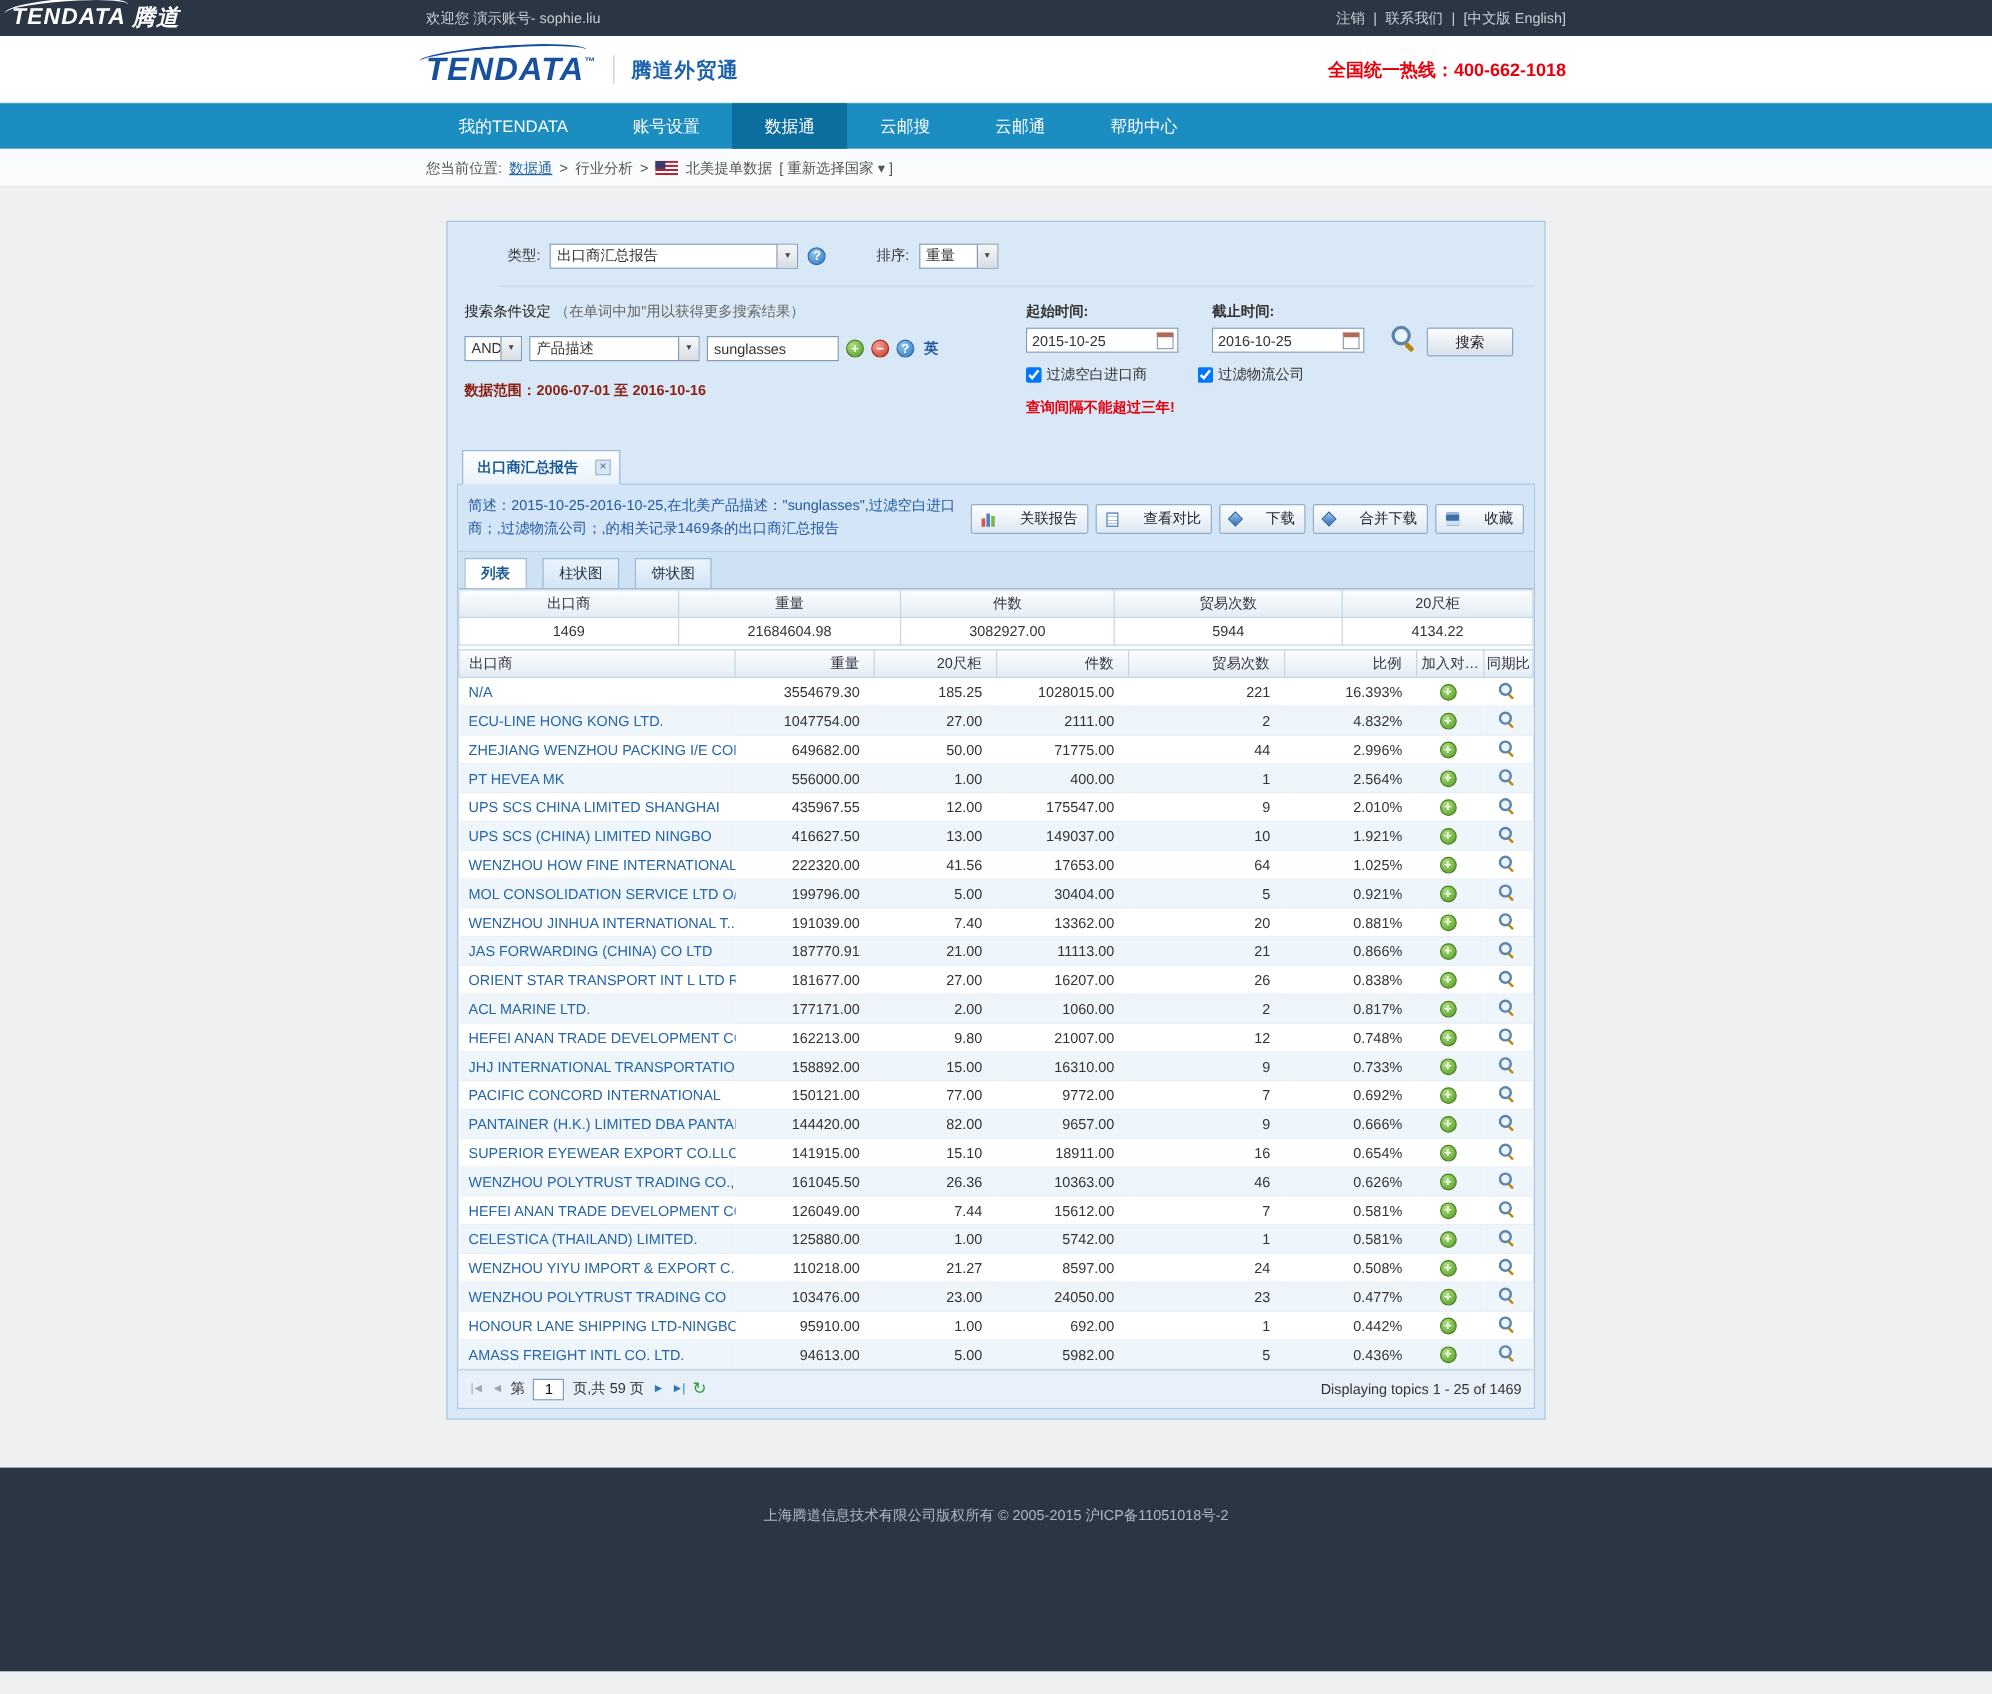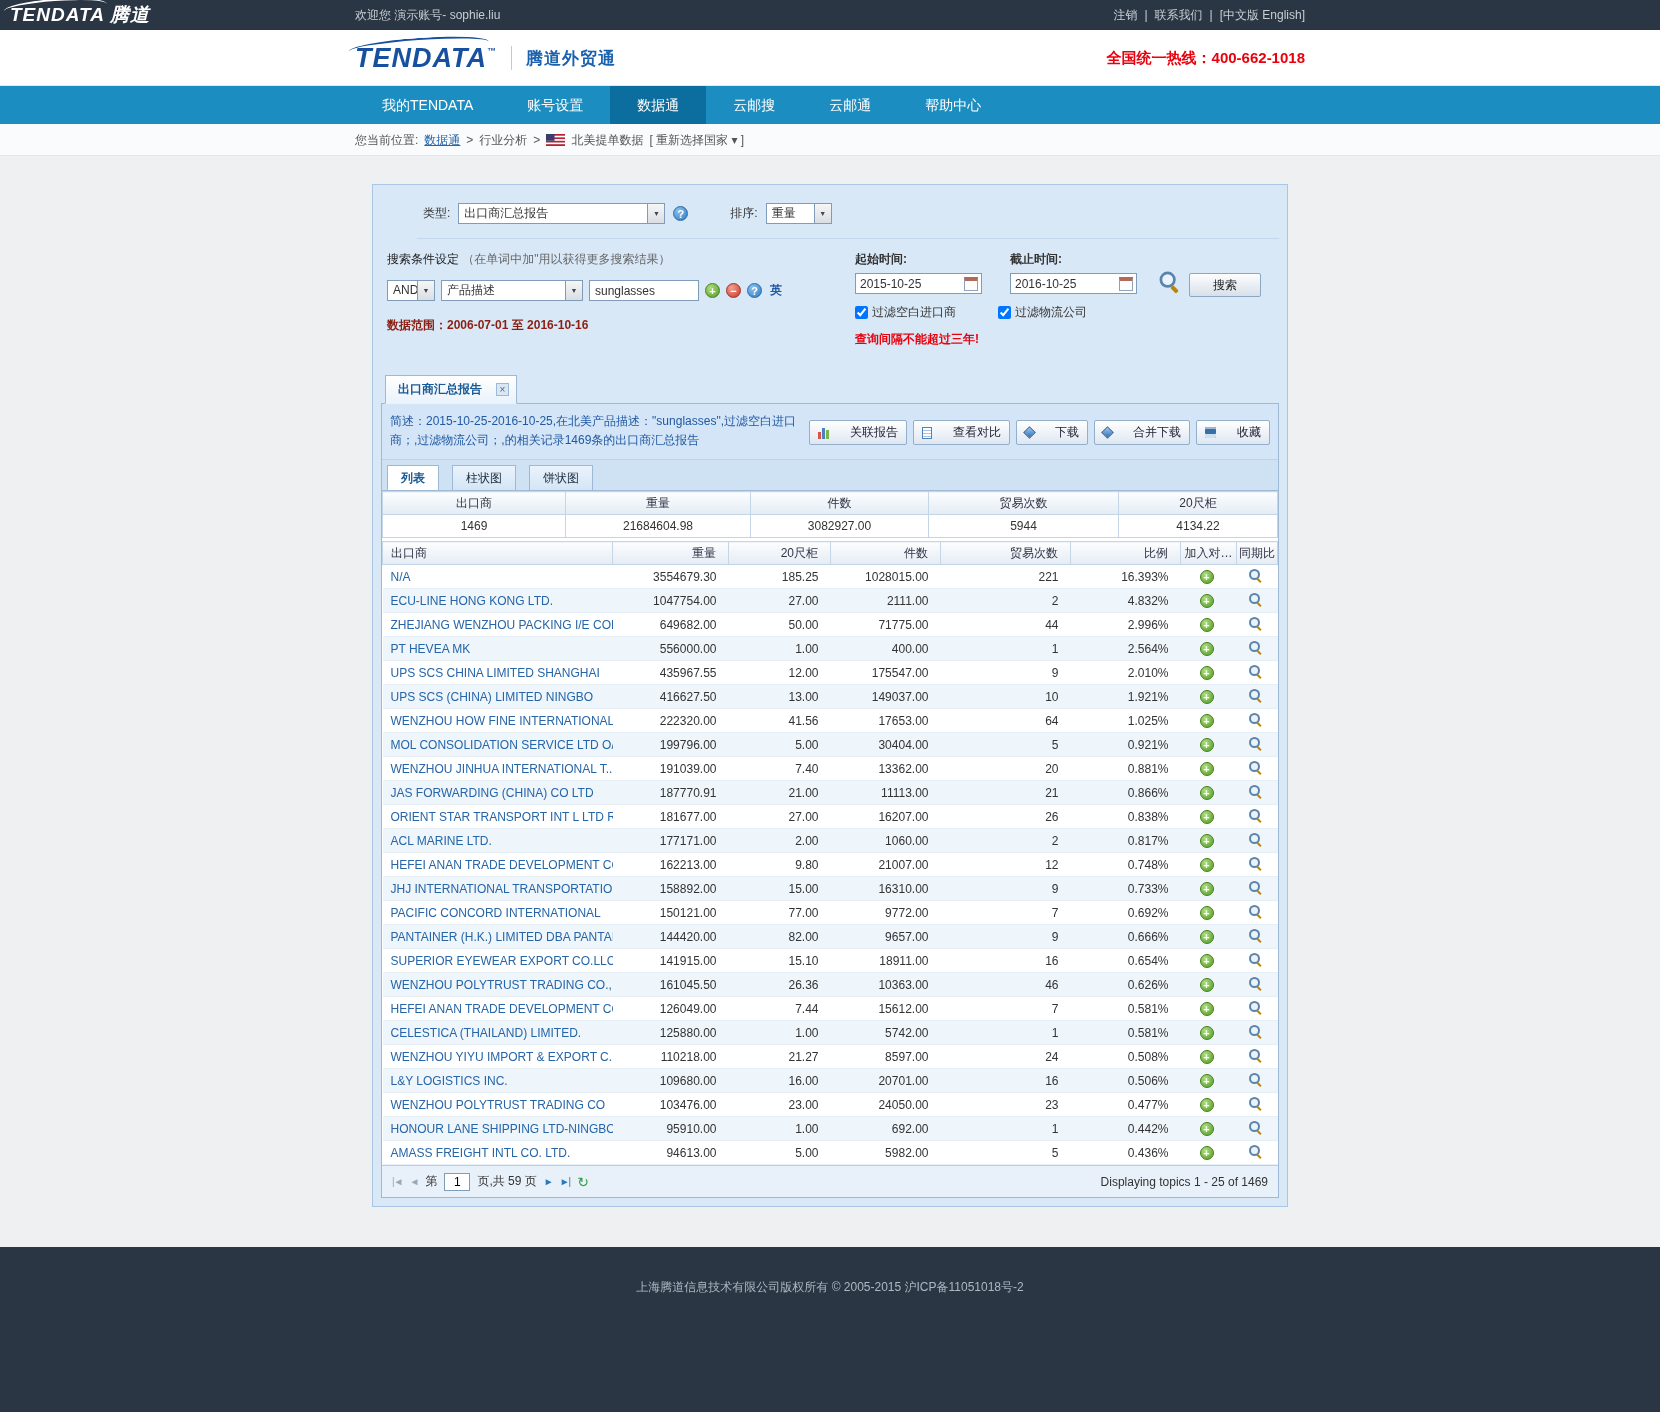--- a/index.html
+++ b/index.html
@@ -702,30 +702,20 @@
           <td class="td-name">WENZHOU YIYU IMPORT &amp; EXPORT C...</td>
           <td class="td-num">110218.00</td>
           <td class="td-num">21.27</td>
           <td class="td-num">8597.00</td>
           <td class="td-num">24</td>
           <td class="td-num">0.508%</td>
           <td class="td-center"><span class="icon-addrow"></span></td>
           <td class="td-center"><span class="icon-magrow"></span></td>
         </tr>
             <tr>
-          <td class="td-name">L&amp;Y LOGISTICS INC.</td>
-          <td class="td-num">109680.00</td>
-          <td class="td-num">16.00</td>
-          <td class="td-num">20701.00</td>
-          <td class="td-num">16</td>
-          <td class="td-num">0.506%</td>
-          <td class="td-center"><span class="icon-addrow"></span></td>
-          <td class="td-center"><span class="icon-magrow"></span></td>
-        </tr>
-            <tr>
           <td class="td-name">WENZHOU POLYTRUST TRADING CO</td>
           <td class="td-num">103476.00</td>
           <td class="td-num">23.00</td>
           <td class="td-num">24050.00</td>
           <td class="td-num">23</td>
           <td class="td-num">0.477%</td>
           <td class="td-center"><span class="icon-addrow"></span></td>
           <td class="td-center"><span class="icon-magrow"></span></td>
         </tr>
             <tr>

